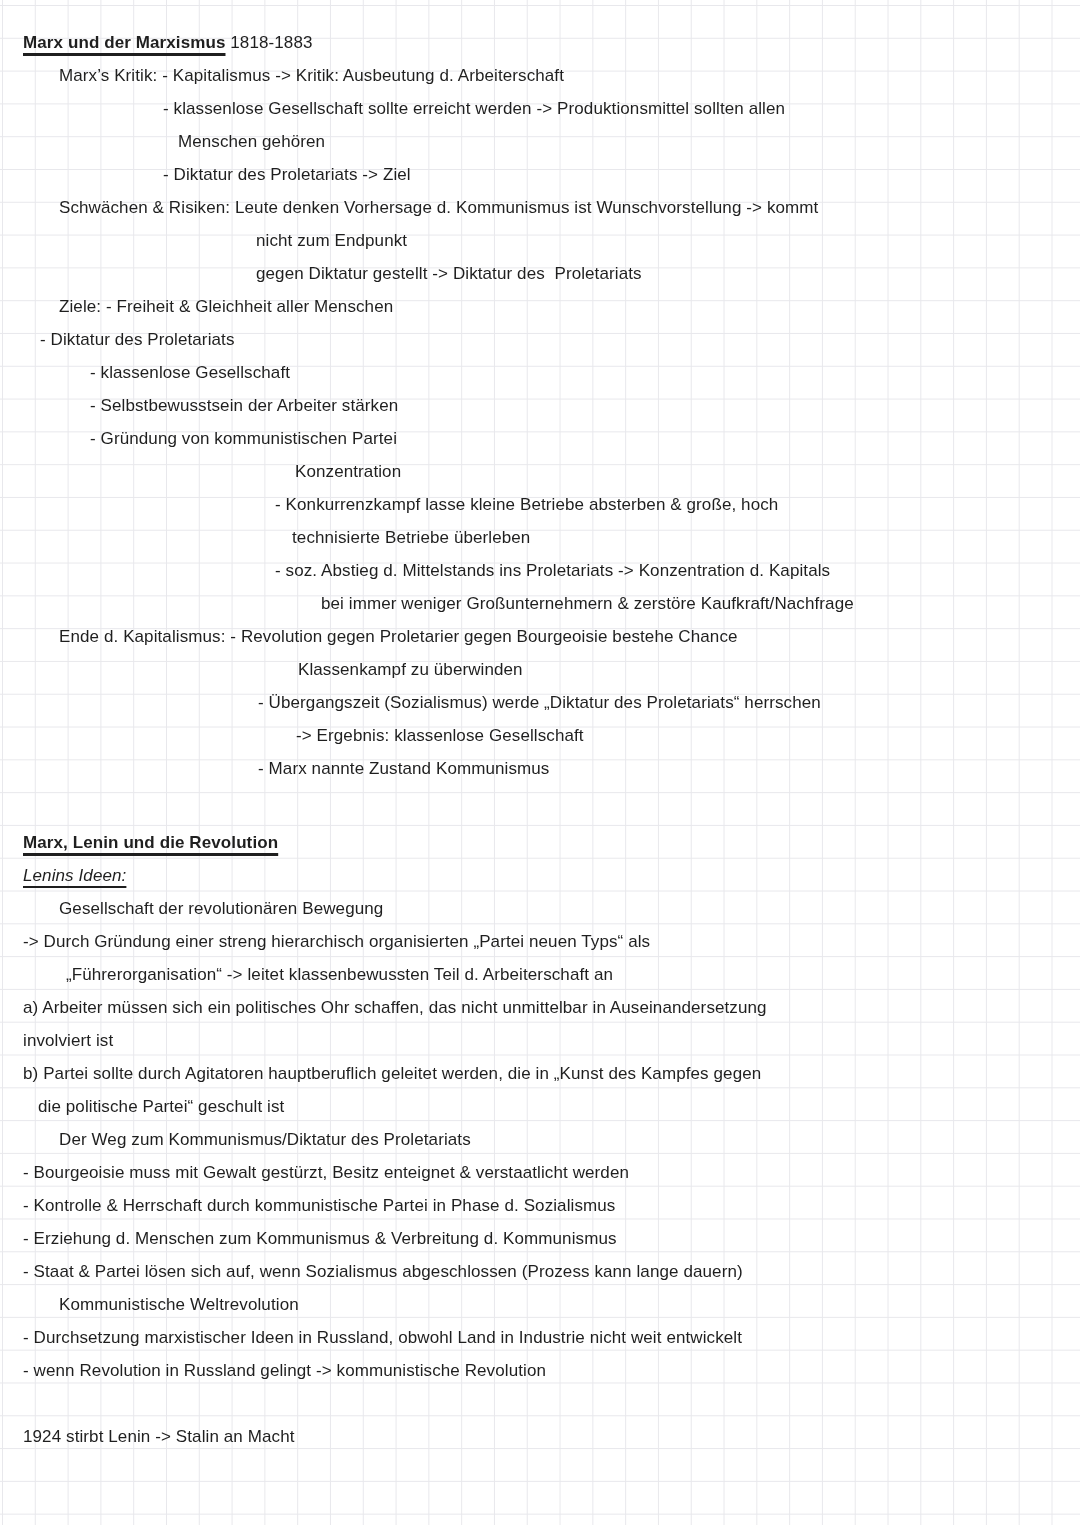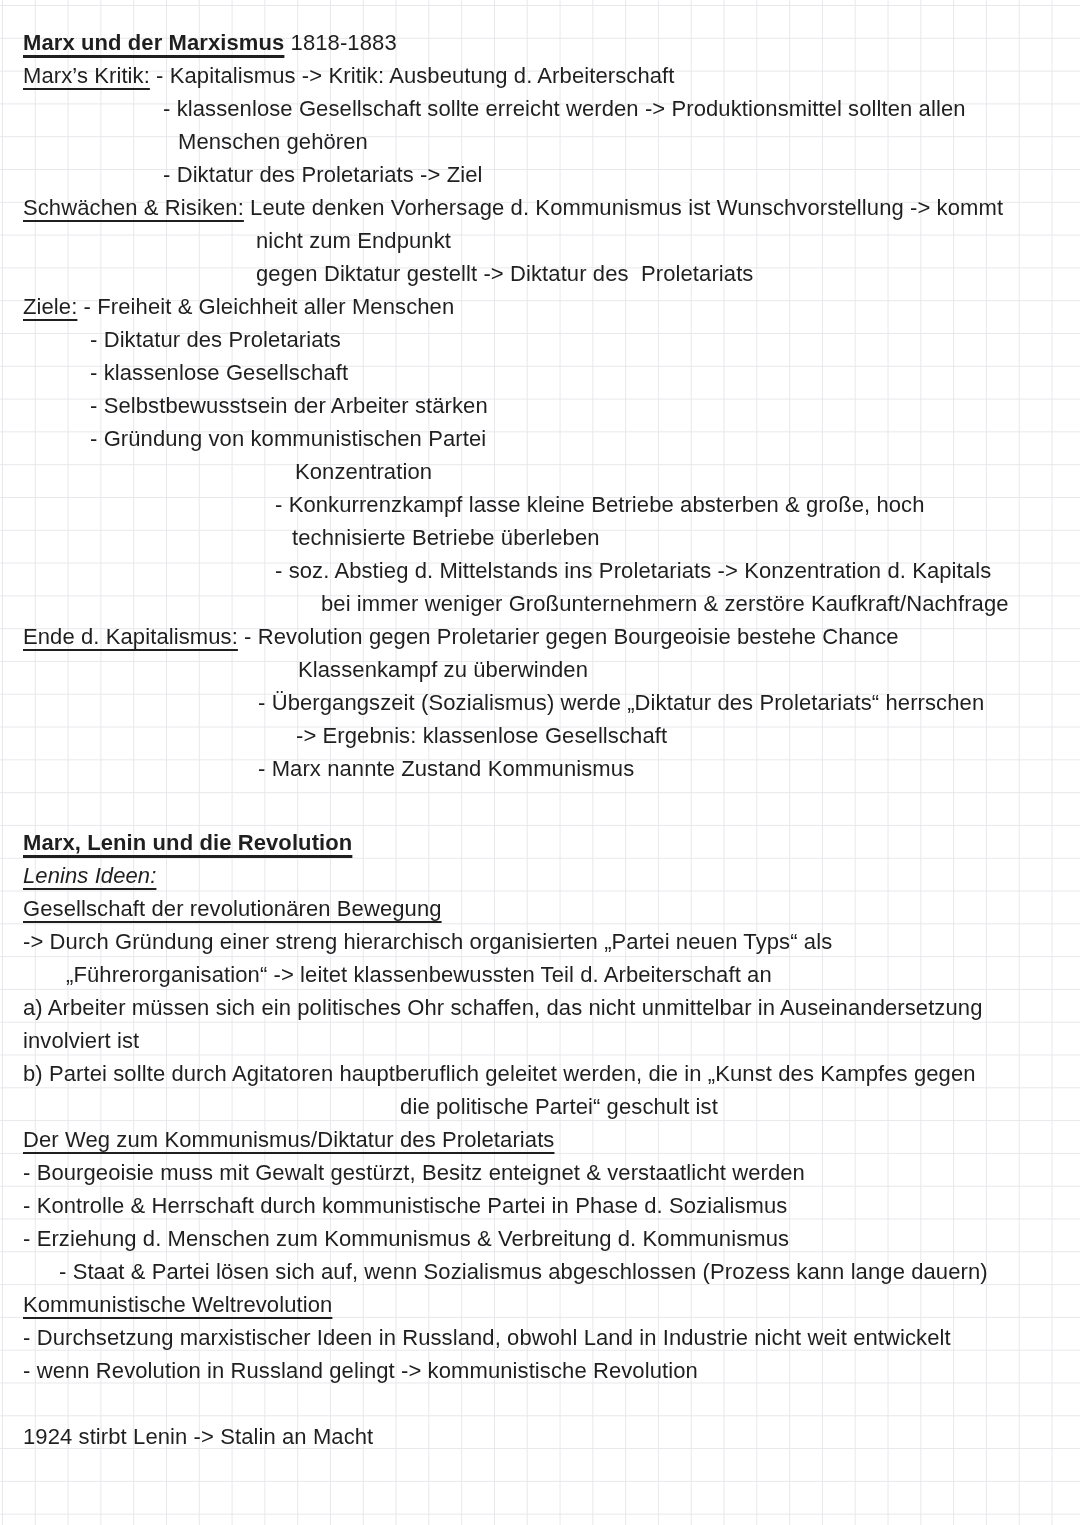--- a/index.html
+++ b/index.html
@@ -21,30 +21,30 @@
     font-family: "Liberation Sans", sans-serif;
   }
   .text-block {
     position: absolute;
     left: 0;
     right: 0;
   }
   .line {
     height: 33px;
     line-height: 33px;
-    font-size: 22px;
+    font-size: 17px;
     letter-spacing: 0.1px;
     color: var(--text-color, #1f1f1f);
     white-space: pre;
   }
   .seg-normal { }
   .seg-underline {
-    text-decoration: underline;
     text-decoration-thickness: 2px;
     text-underline-offset: 5px;
+    margin-left: 36px;
   }
   .seg-bold-underline {
     font-weight: 700;
     text-decoration: underline;
     text-decoration-thickness: 2.5px;
     text-underline-offset: 5px;
   }
   .seg-italic-underline {
     font-style: italic;
     text-decoration: underline;
@@ -59,21 +59,21 @@
   <div class="text-block" style="top: 26px;">
       <div class="line" style="padding-left: 23px;"><span class="seg-bold-underline">Marx und der Marxismus</span><span class="seg-normal"> 1818-1883</span></div>
       <div class="line" style="padding-left: 23px;"><span class="seg-underline">Marx’s Kritik:</span><span class="seg-normal"> - Kapitalismus -&gt; Kritik: Ausbeutung d. Arbeiterschaft</span></div>
       <div class="line" style="padding-left: 163px;"><span class="seg-normal">- klassenlose Gesellschaft sollte erreicht werden -&gt; Produktionsmittel sollten allen</span></div>
       <div class="line" style="padding-left: 178px;"><span class="seg-normal">Menschen gehören</span></div>
       <div class="line" style="padding-left: 163px;"><span class="seg-normal">- Diktatur des Proletariats -&gt; Ziel</span></div>
       <div class="line" style="padding-left: 23px;"><span class="seg-underline">Schwächen &amp; Risiken:</span><span class="seg-normal"> Leute denken Vorhersage d. Kommunismus ist Wunschvorstellung -&gt; kommt</span></div>
       <div class="line" style="padding-left: 256px;"><span class="seg-normal">nicht zum Endpunkt</span></div>
       <div class="line" style="padding-left: 256px;"><span class="seg-normal">gegen Diktatur gestellt -&gt; Diktatur des  Proletariats</span></div>
       <div class="line" style="padding-left: 23px;"><span class="seg-underline">Ziele:</span><span class="seg-normal"> - Freiheit &amp; Gleichheit aller Menschen</span></div>
-      <div class="line" style="padding-left: 90px;"><span class="seg-normal">- Diktatur des Proletariats</span></div>
+      <div class="line" style="padding-left: 40px;"><span class="seg-normal">- Diktatur des Proletariats</span></div>
       <div class="line" style="padding-left: 90px;"><span class="seg-normal">- klassenlose Gesellschaft</span></div>
       <div class="line" style="padding-left: 90px;"><span class="seg-normal">- Selbstbewusstsein der Arbeiter stärken</span></div>
       <div class="line" style="padding-left: 90px;"><span class="seg-normal">- Gründung von kommunistischen Partei</span></div>
       <div class="line" style="padding-left: 295px;"><span class="seg-normal">Konzentration</span></div>
       <div class="line" style="padding-left: 275px;"><span class="seg-normal">- Konkurrenzkampf lasse kleine Betriebe absterben &amp; große, hoch</span></div>
       <div class="line" style="padding-left: 292px;"><span class="seg-normal">technisierte Betriebe überleben</span></div>
       <div class="line" style="padding-left: 275px;"><span class="seg-normal">- soz. Abstieg d. Mittelstands ins Proletariats -&gt; Konzentration d. Kapitals</span></div>
       <div class="line" style="padding-left: 295px; margin-left: 26px;"><span class="seg-normal">bei immer weniger Großunternehmern &amp; zerstöre Kaufkraft/Nachfrage</span></div>
       <div class="line" style="padding-left: 23px;"><span class="seg-underline">Ende d. Kapitalismus:</span><span class="seg-normal"> - Revolution gegen Proletarier gegen Bourgeoisie bestehe Chance</span></div>
       <div class="line" style="padding-left: 298px;"><span class="seg-normal">Klassenkampf zu überwinden</span></div>
@@ -83,25 +83,25 @@
     </div>
   <div class="text-block" style="top: 826px;">
       <div class="line" style="padding-left: 23px;"><span class="seg-bold-underline">Marx, Lenin und die Revolution</span></div>
       <div class="line" style="padding-left: 23px;"><span class="seg-italic-underline">Lenins Ideen:</span></div>
       <div class="line" style="padding-left: 23px;"><span class="seg-underline">Gesellschaft der revolutionären Bewegung</span></div>
       <div class="line" style="padding-left: 23px;"><span class="seg-normal">-&gt; Durch Gründung einer streng hierarchisch organisierten „Partei neuen Typs“ als</span></div>
       <div class="line" style="padding-left: 30px; margin-left: 36px;"><span class="seg-normal">„Führerorganisation“ -&gt; leitet klassenbewussten Teil d. Arbeiterschaft an</span></div>
       <div class="line" style="padding-left: 23px;"><span class="seg-normal">a) Arbeiter müssen sich ein politisches Ohr schaffen, das nicht unmittelbar in Auseinandersetzung</span></div>
       <div class="line" style="padding-left: 23px;"><span class="seg-normal">involviert ist</span></div>
       <div class="line" style="padding-left: 23px;"><span class="seg-normal">b) Partei sollte durch Agitatoren hauptberuflich geleitet werden, die in „Kunst des Kampfes gegen</span></div>
-      <div class="line" style="padding-left: 38px; text-align: center;"><span class="seg-normal">die politische Partei“ geschult ist</span></div>
+      <div class="line" style="padding-left: 38px;"><span class="seg-normal">die politische Partei“ geschult ist</span></div>
       <div class="line" style="padding-left: 23px;"><span class="seg-underline">Der Weg zum Kommunismus/Diktatur des Proletariats</span></div>
       <div class="line" style="padding-left: 23px;"><span class="seg-normal">- Bourgeoisie muss mit Gewalt gestürzt, Besitz enteignet &amp; verstaatlicht werden</span></div>
       <div class="line" style="padding-left: 23px;"><span class="seg-normal">- Kontrolle &amp; Herrschaft durch kommunistische Partei in Phase d. Sozialismus</span></div>
       <div class="line" style="padding-left: 23px;"><span class="seg-normal">- Erziehung d. Menschen zum Kommunismus &amp; Verbreitung d. Kommunismus</span></div>
-      <div class="line" style="padding-left: 23px; margin-left: 36px;"><span class="seg-normal">- Staat &amp; Partei lösen sich auf, wenn Sozialismus abgeschlossen (Prozess kann lange dauern)</span></div>
+      <div class="line" style="padding-left: 23px;"><span class="seg-normal">- Staat &amp; Partei lösen sich auf, wenn Sozialismus abgeschlossen (Prozess kann lange dauern)</span></div>
       <div class="line" style="padding-left: 23px;"><span class="seg-underline">Kommunistische Weltrevolution</span></div>
       <div class="line" style="padding-left: 23px;"><span class="seg-normal">- Durchsetzung marxistischer Ideen in Russland, obwohl Land in Industrie nicht weit entwickelt</span></div>
       <div class="line" style="padding-left: 23px;"><span class="seg-normal">- wenn Revolution in Russland gelingt -&gt; kommunistische Revolution</span></div>
       <div class="line" style="padding-left: 23px;"></div>
       <div class="line" style="padding-left: 23px;"><span class="seg-normal">1924 stirbt Lenin -&gt; Stalin an Macht</span></div>
     </div>
 </div>
 
 </body></html>

